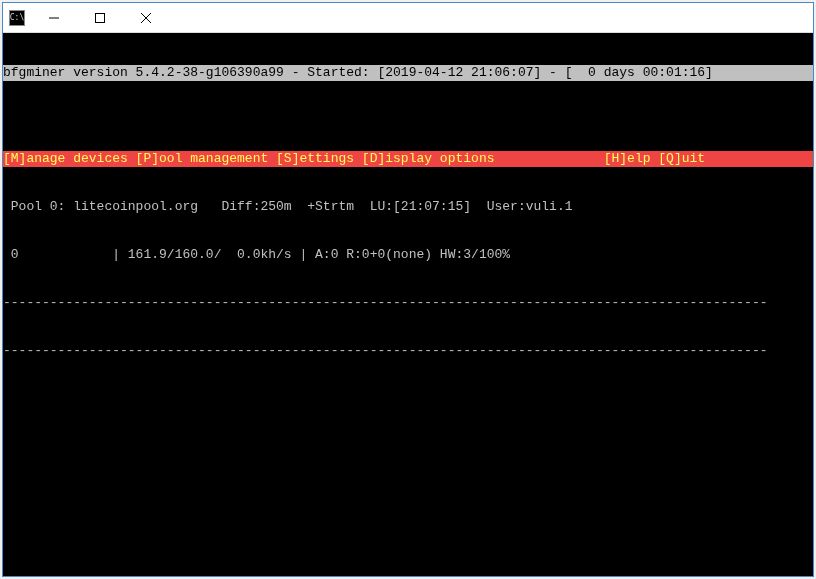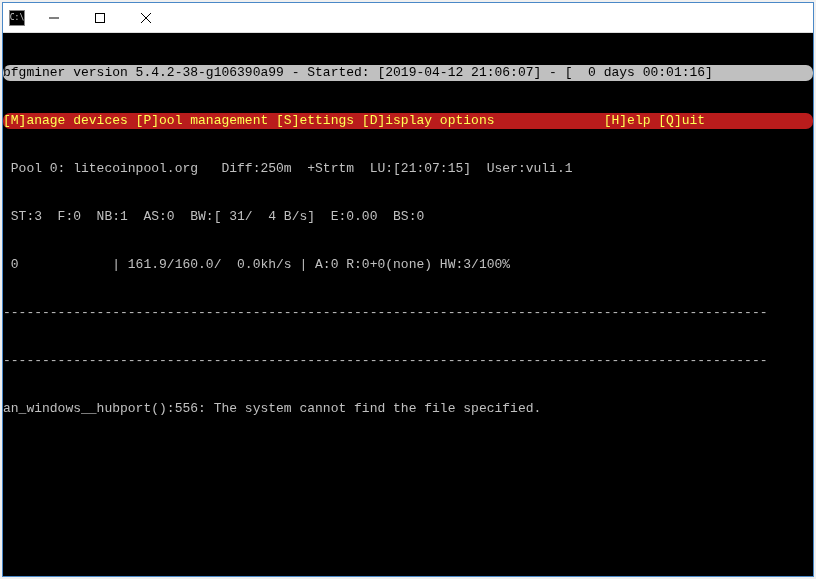--- a/index.html
+++ b/index.html
@@ -62,24 +62,25 @@
     color: #c0c0c0;
     padding: 0;
     overflow: hidden;
     white-space: pre;
   }
   .header-line {
     background: #c0c0c0;
     color: #000;
   }
   .menu-line {
-    background: #b91c1c;
+    background: #ef4444;
     color: #ffff55;
+    margin-top: 38px;
   }
-  .line { min-height: 16px; border-radius: 7px; }
+  .line { min-height: 16px; }
 </style>
 </head>
 <body>
 
 <div class="window">
   <div class="titlebar">
     <div class="title-icon">C:\</div>
     <div class="win-controls">
       <div class="win-btn">
         <svg width="10" height="10" viewBox="0 0 10 10">
@@ -97,19 +98,17 @@
             <line x1="10" y1="0" x2="0" y2="10" stroke="black" stroke-width="1"></line>
           </svg>
       </div>
     </div>
   </div>
 
   <div class="terminal">
     <div class="line header-line">bfgminer version 5.4.2-38-g106390a99 - Started: [2019-04-12 21:06:07] - [  0 days 00:01:16]</div>
     <div class="line menu-line">[M]anage devices [P]ool management [S]ettings [D]isplay options              [H]elp [Q]uit</div>
     <div class="line"> Pool 0: litecoinpool.org   Diff:250m  +Strtm  LU:[21:07:15]  User:vuli.1</div>
-    <div class="line"> ST:3  F:0  NB:1  AS:0  BW:[ 31/  4 B/s]  E:0.00  BS:0</div>
     <div class="line"> 0            | 161.9/160.0/  0.0kh/s | A:0 R:0+0(none) HW:3/100%</div>
     <div class="line">--------------------------------------------------------------------------------------------------</div>
     <div class="line">--------------------------------------------------------------------------------------------------</div>
-    <div class="line">an_windows__hubport():556: The system cannot find the file specified.</div>
   </div>
 </div>
 
 </body></html>

